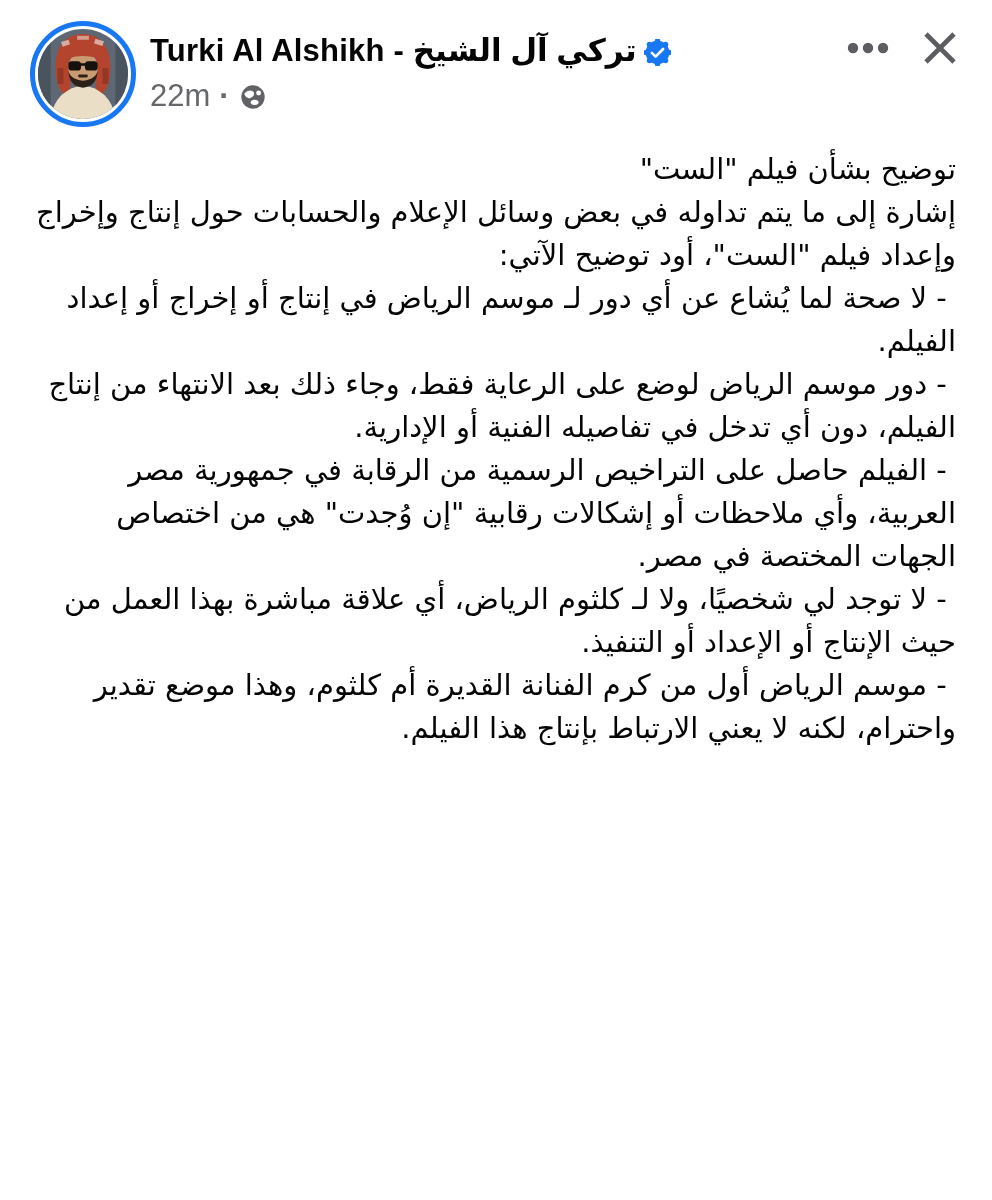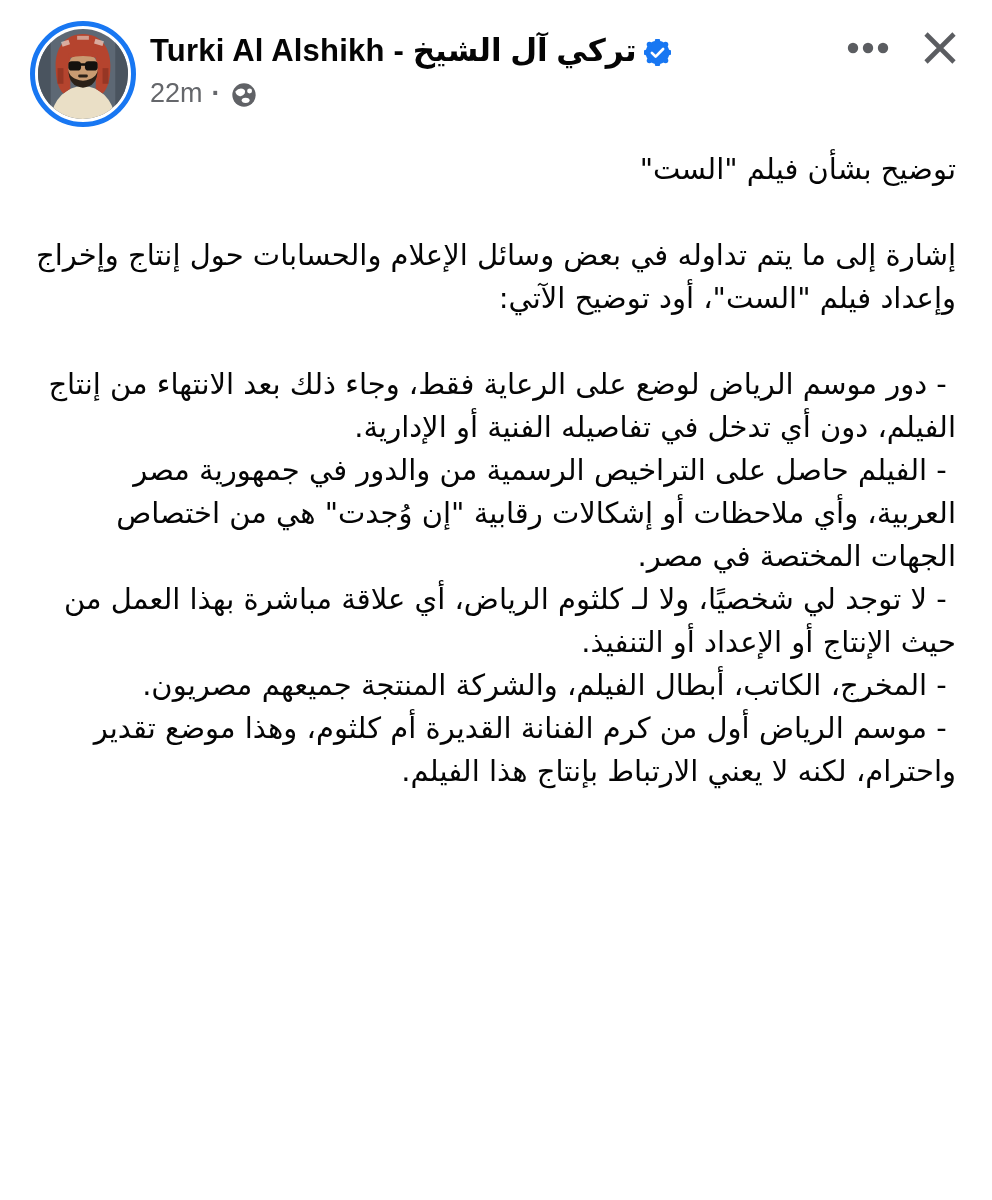--- a/index.html
+++ b/index.html
@@ -37,21 +37,21 @@
     font-weight: 700;
     color: #050505;
     letter-spacing: 0.2px;
     cursor: pointer;
     white-space: nowrap;
   }
   .badge { width: 27px; height: 27px; flex: 0 0 auto; margin-top: 3px; }
   .meta-row {
     display: flex; align-items: center; gap: 9px;
     margin-top: 9px;
-    font-size: 27px;
+    font-size: 31px;
     color: #65676B;
   }
   .meta-row .sep { font-weight: 700; }
   .globe { width: 28px; height: 28px; margin-top: 2px; }
   .actions {
     position: absolute;
     top: 26px; right: 32px;
     display: flex; align-items: center; gap: 30px;
     height: 44px;
   }
@@ -65,21 +65,21 @@
   .post {
     direction: rtl;
     text-align: right;
     padding: 18px 36px 0 36px;
     font-family: "DejaVu Sans", sans-serif;
     font-size: 29px;
     line-height: 43px;
     color: #050505;
   }
   .post p { white-space: pre-wrap; }
-  .post .g { margin-top: 43px; }
+  .post .g { }
   .bullets p { margin-top: 0; }
 </style>
 </head>
 <body>
 
 <div class="page">
 
   <header class="hdr">
 
     <div class="avatar-ring">
@@ -155,21 +155,21 @@
         </svg>
       </button>
     </div>
 
   </header>
 
   <main class="post" dir="rtl">
     <p>توضيح بشأن فيلم "الست"</p>
     <p class="g">إشارة إلى ما يتم تداوله في بعض وسائل الإعلام والحسابات حول إنتاج وإخراج وإعداد فيلم "الست"، أود توضيح الآتي:</p>
     <div class="bullets g">
+      <p> - لا صحة لما يُشاع عن أي دور لـ موسم الرياض في إنتاج أو إخراج أو إعداد الفيلم.</p>
       <p> - دور موسم الرياض لوضع على الرعاية فقط، وجاء ذلك بعد الانتهاء من إنتاج الفيلم، دون أي تدخل في تفاصيله الفنية أو الإدارية.</p>
-      <p> - الفيلم حاصل على التراخيص الرسمية من والدور في جمهورية مصر العربية، وأي ملاحظات أو إشكالات رقابية "إن وُجدت" هي من اختصاص الجهات المختصة في مصر.</p>
+      <p> - الفيلم حاصل على التراخيص الرسمية من الرقابة في جمهورية مصر العربية، وأي ملاحظات أو إشكالات رقابية "إن وُجدت" هي من اختصاص الجهات المختصة في مصر.</p>
       <p> - لا توجد لي شخصيًا، ولا لـ كلثوم الرياض، أي علاقة مباشرة بهذا العمل من حيث الإنتاج أو الإعداد أو التنفيذ.</p>
-      <p> - المخرج، الكاتب، أبطال الفيلم، والشركة المنتجة جميعهم مصريون.</p>
       <p> - موسم الرياض أول من كرم الفنانة القديرة أم كلثوم، وهذا موضع تقدير واحترام، لكنه لا يعني الارتباط بإنتاج هذا الفيلم.</p>
     </div>
   </main>
 
 </div>
 
 </body></html>

